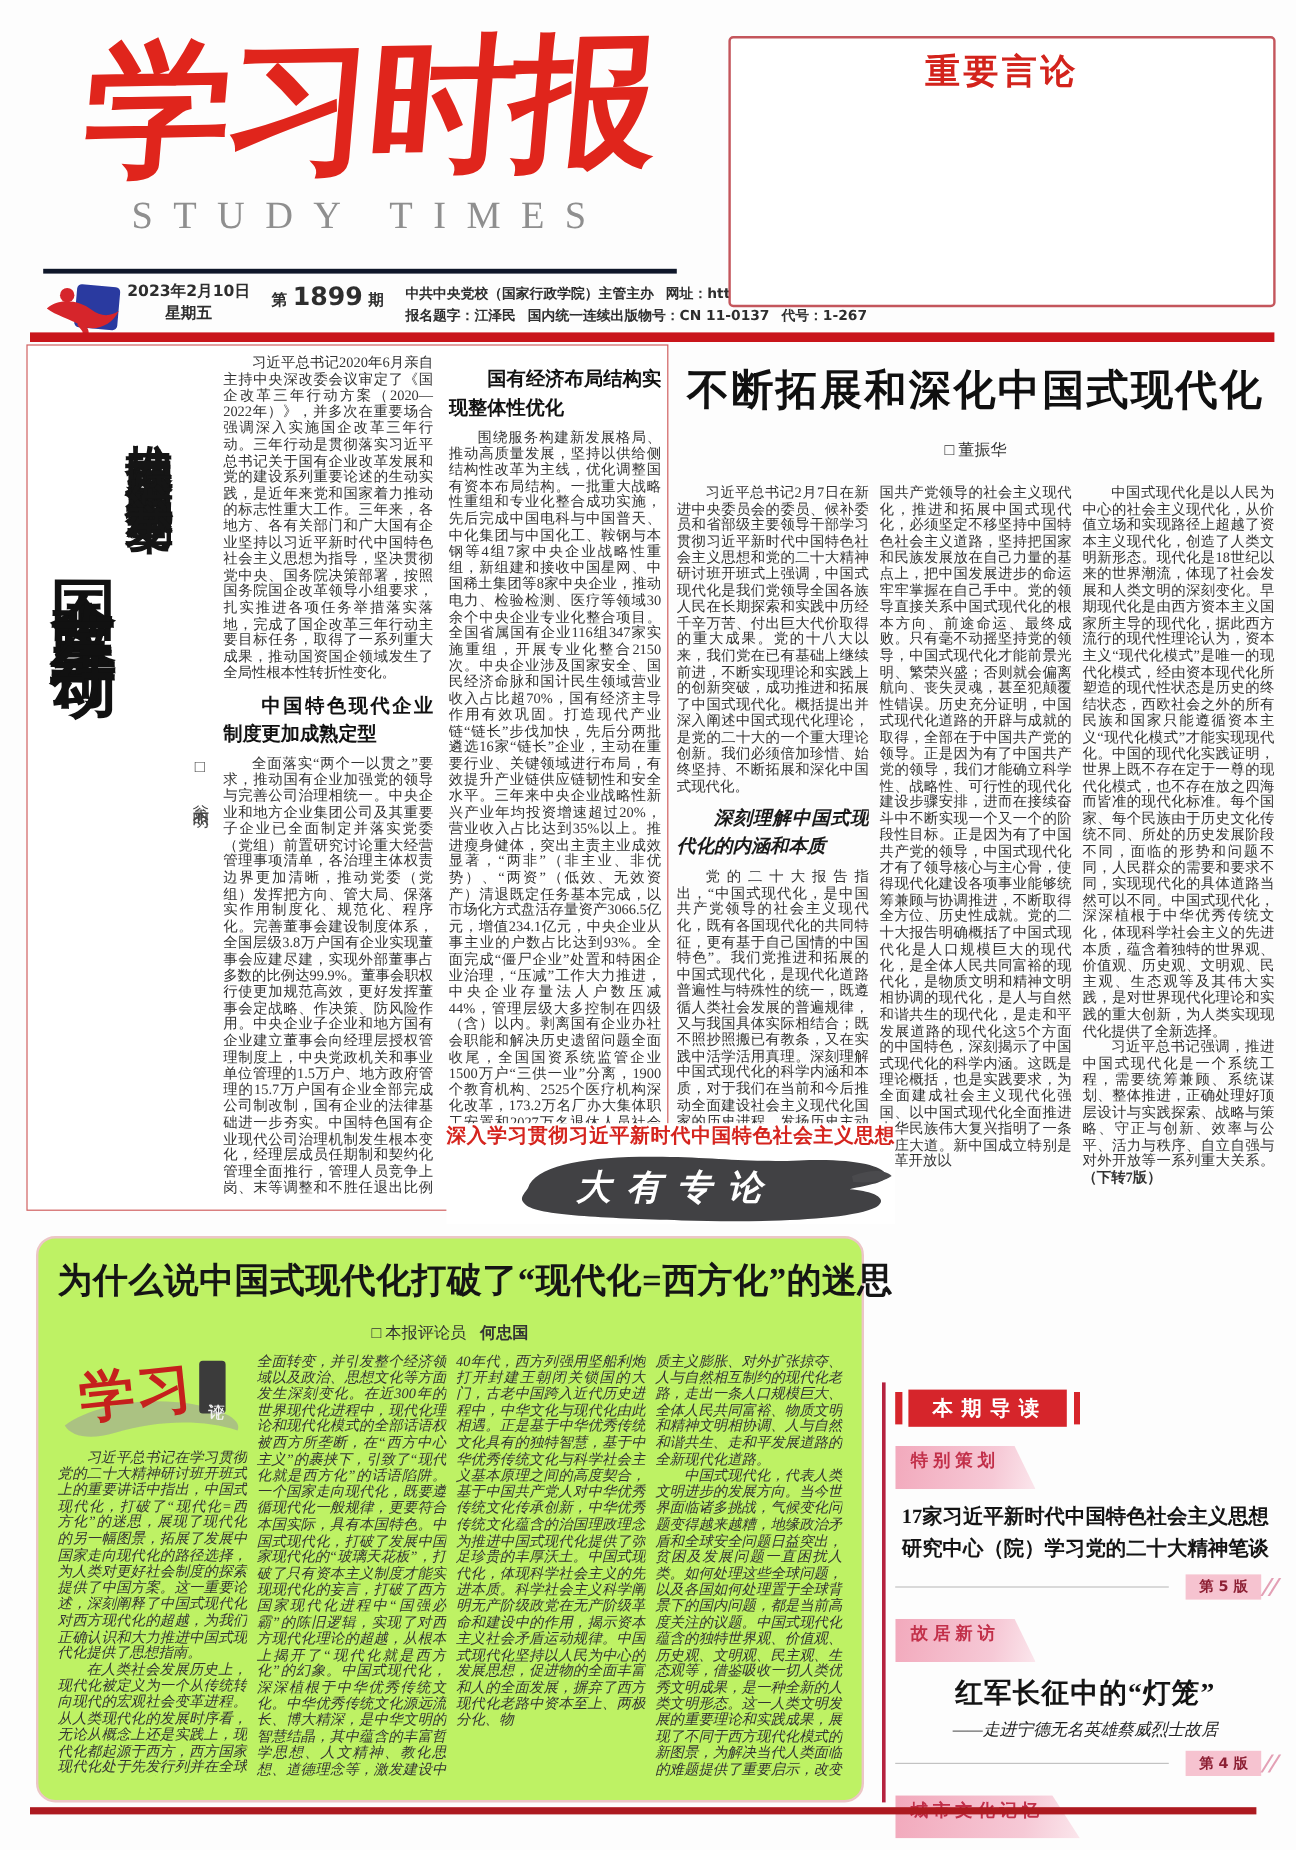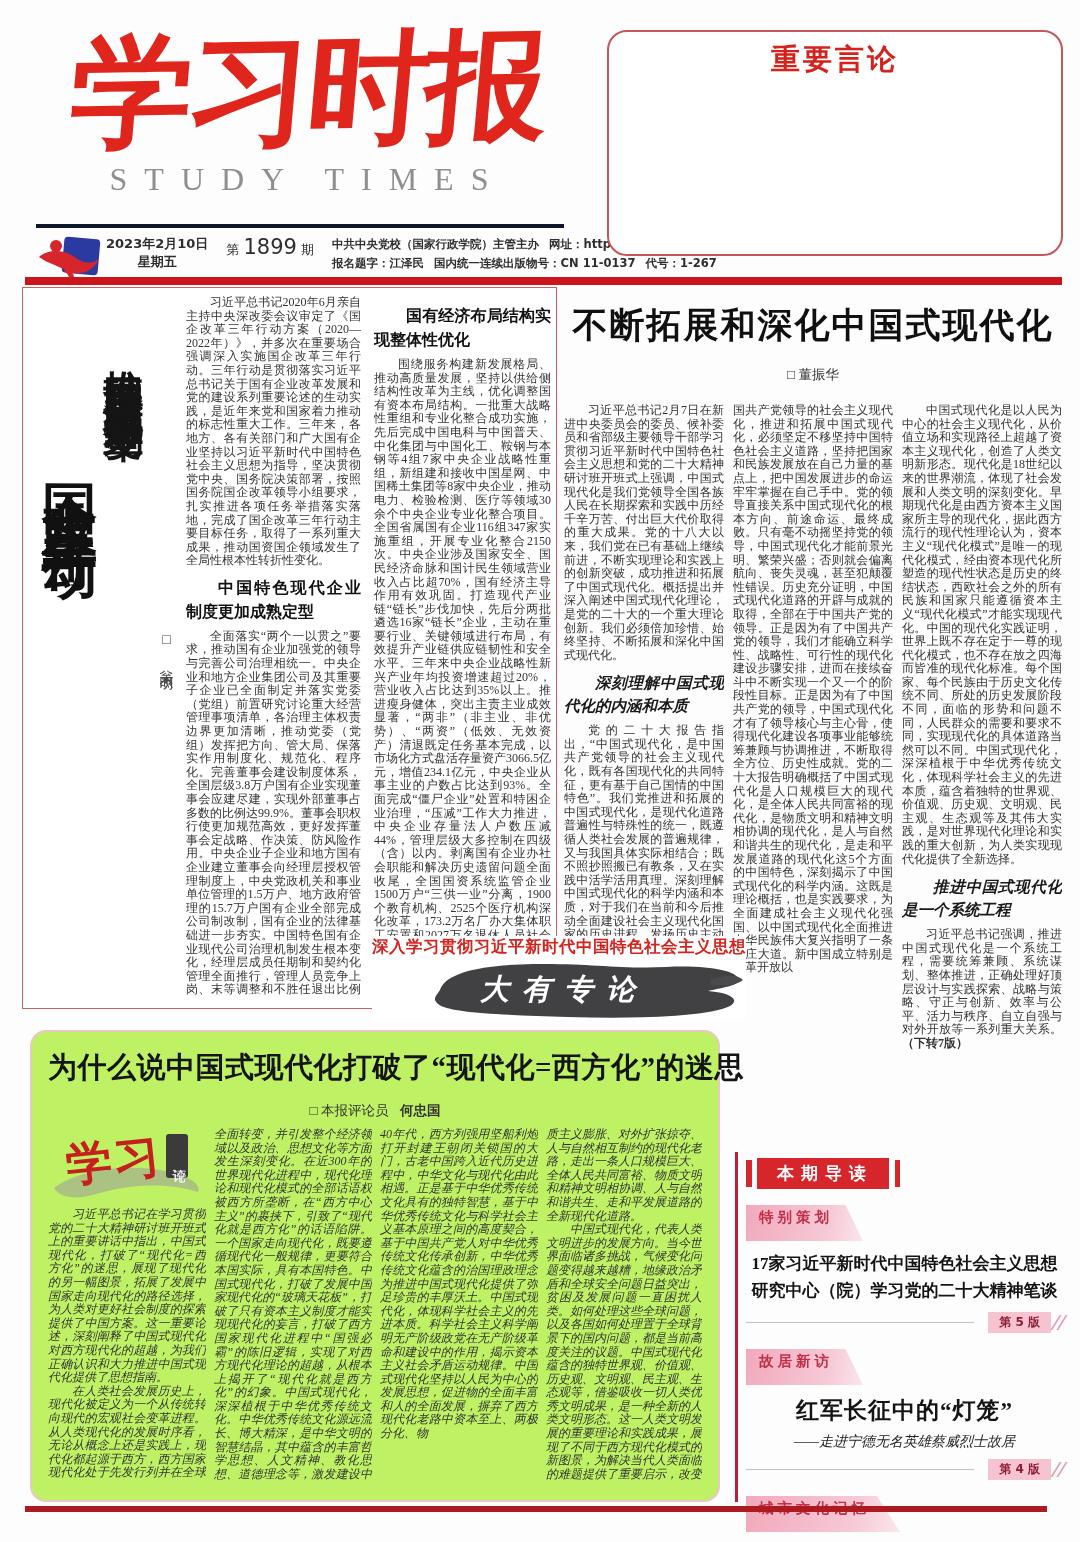--- a/index.html
+++ b/index.html
@@ -10,28 +10,28 @@
   
   .masthead{position:absolute;left:55px;top:14px;width:505px;text-align:center;}
   .mast-title{font-size:122px;line-height:1.25;font-weight:900;color:#e0251c;
               letter-spacing:-4px;transform:skewX(-6deg) rotate(-1deg);
               font-family:"Liberation Serif",serif;white-space:nowrap;}
   .mast-en{font-size:32px;color:#8f8f8f;letter-spacing:17px;margin-top:-6px;}
   .header-info{position:absolute;left:36px;top:224px;width:528px;border-top:4px solid #0f172a;
                padding-top:7px;display:flex;align-items:flex-start;}
   .hi-div{width:1px;height:36px;background:#8a8a8a;margin:0 9px;}
   .date-block{text-align:center;font-size:13px;font-weight:bold;line-height:18px;white-space:nowrap;}
-  .issue-block{font-size:13px;font-weight:normal;white-space:nowrap;}
+  .issue-block{font-size:13px;font-weight:bold;white-space:nowrap;}
   .issue-no{font-size:21px;}
   .pub-block{font-size:11.5px;font-weight:bold;line-height:19px;white-space:nowrap;}
   .pub-block span{margin-right:10px;}
 
   
   .quote-box{position:absolute;left:607px;top:30px;width:456px;height:226px;border:2px solid #c4565c;
-             border-radius:20px;box-sizing:border-box;padding:8px 20px;background:#fff;}
+             border-radius:4px;box-sizing:border-box;padding:8px 20px;background:#fff;}
   .quote-title{text-align:center;color:#d3231c;font-size:29px;font-weight:bold;letter-spacing:3px;}
   .quote-body{font-size:15.5px;line-height:19.8px;text-align:justify;letter-spacing:1.8px;
               color:#222;text-indent:2em;margin-top:3px;}
 
   .red-rule{position:absolute;left:25px;top:277px;width:1037px;height:8px;background:#c9151b;}
   .bottom-red-rule{position:absolute;left:25px;top:1506px;width:1022px;height:6px;background:#ad1a20;}
 
   
   .left-box{position:absolute;left:22px;top:287px;width:535px;height:722px;border:1px solid #d06060;
             box-sizing:border-box;background:#fff;}
@@ -182,21 +182,20 @@
         <p class="news-p">习近平总书记2月7日在新进中央委员会的委员、候补委员和省部级主要领导干部学习贯彻习近平新时代中国特色社会主义思想和党的二十大精神研讨班开班式上强调，中国式现代化是我们党领导全国各族人民在长期探索和实践中历经千辛万苦、付出巨大代价取得的重大成果。党的十八大以来，我们党在已有基础上继续前进，不断实现理论和实践上的创新突破，成功推进和拓展了中国式现代化。概括提出并深入阐述中国式现代化理论，是党的二十大的一个重大理论创新。我们必须倍加珍惜、始终坚持、不断拓展和深化中国式现代化。</p>
         <div class="kai-head">深刻理解中国式现代化的内涵和本质</div>
         <p class="news-p">党的二十大报告指出，“中国式现代化，是中国共产党领导的社会主义现代化，既有各国现代化的共同特征，更有基于自己国情的中国特色”。我们党推进和拓展的中国式现代化，是现代化道路普遍性与特殊性的统一，既遵循人类社会发展的普遍规律，又与我国具体实际相结合；既不照抄照搬已有教条，又在实践中活学活用真理。深刻理解中国式现代化的科学内涵和本质，对于我们在当前和今后推动全面建设社会主义现代化国家的历史进程，发扬历史主动精神，以中国式现代化全面推进中华民族伟大复兴，具有十分重大的政治意义和历史意义。</p>
         <p class="news-p">中国共产党领导是中国特色社会主义最本质的特征，决定中国式现代化的根本性质，是实现中国式现代化的根本政治保证。中国式现代化是中</p>
       </div>
       <div class="rc rc2">
         <p class="news-p" style="text-indent:0;">国共产党领导的社会主义现代化，推进和拓展中国式现代化，必须坚定不移坚持中国特色社会主义道路，坚持把国家和民族发展放在自己力量的基点上，把中国发展进步的命运牢牢掌握在自己手中。党的领导直接关系中国式现代化的根本方向、前途命运、最终成败。只有毫不动摇坚持党的领导，中国式现代化才能前景光明、繁荣兴盛；否则就会偏离航向、丧失灵魂，甚至犯颠覆性错误。历史充分证明，中国式现代化道路的开辟与成就的取得，全部在于中国共产党的领导。正是因为有了中国共产党的领导，我们才能确立科学性、战略性、可行性的现代化建设步骤安排，进而在接续奋斗中不断实现一个又一个的阶段性目标。正是因为有了中国共产党的领导，中国式现代化才有了领导核心与主心骨，使得现代化建设各项事业能够统筹兼顾与协调推进，不断取得全方位、历史性成就。党的二十大报告明确概括了中国式现代化是人口规模巨大的现代化，是全体人民共同富裕的现代化，是物质文明和精神文明相协调的现代化，是人与自然和谐共生的现代化，是走和平发展道路的现代化这5个方面的中国特色，深刻揭示了中国式现代化的科学内涵。这既是理论概括，也是实践要求，为全面建成社会主义现代化强国、以中国式现代化全面推进中华民族伟大复兴指明了一条康庄大道。新中国成立特别是改革开放以</p>
       </div>
       <div class="rc rc3">
         <p class="news-p">中国式现代化是以人民为中心的社会主义现代化，从价值立场和实现路径上超越了资本主义现代化，创造了人类文明新形态。现代化是18世纪以来的世界潮流，体现了社会发展和人类文明的深刻变化。早期现代化是由西方资本主义国家所主导的现代化，据此西方流行的现代性理论认为，资本主义“现代化模式”是唯一的现代化模式，经由资本现代化所塑造的现代性状态是历史的终结状态，西欧社会之外的所有民族和国家只能遵循资本主义“现代化模式”才能实现现代化。中国的现代化实践证明，世界上既不存在定于一尊的现代化模式，也不存在放之四海而皆准的现代化标准。每个国家、每个民族由于历史文化传统不同、所处的历史发展阶段不同，面临的形势和问题不同，人民群众的需要和要求不同，实现现代化的具体道路当然可以不同。中国式现代化，深深植根于中华优秀传统文化，体现科学社会主义的先进本质，蕴含着独特的世界观、价值观、历史观、文明观、民主观、生态观等及其伟大实践，是对世界现代化理论和实践的重大创新，为人类实现现代化提供了全新选择。</p>
-        <div class="kai-head">推进中国式现代化是一个系统工程</div>
         <p class="news-p"><span>习近平总书记强调，推进中国式现代化是一个系统工程，需要统筹兼顾、系统谋划、整体推进，正确处理好顶层设计与实践探索、战略与策略、守正与创新、效率与公平、活力与秩序、自立自强与对外开放等一系列重大关系。</span><b class="jump">（下转7版）</b></p>
       </div>
     </div>
   </div>
 
   <div class="b-box">
     <div class="b-title">为什么说中国式现代化打破了“现代化=西方化”的迷思</div>
     <div class="b-byline">
       <span>□ 本报评论员</span>
       <b>何忠国</b>

